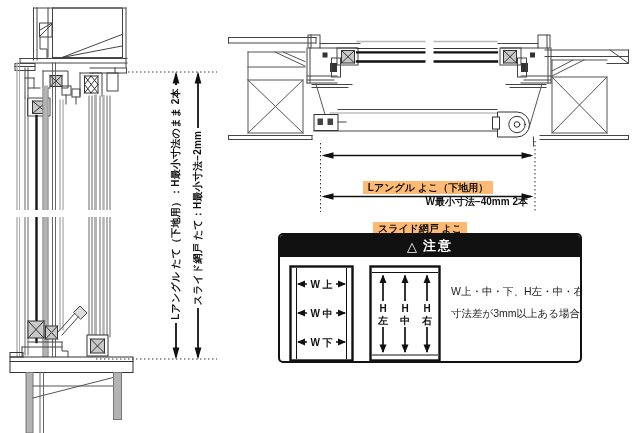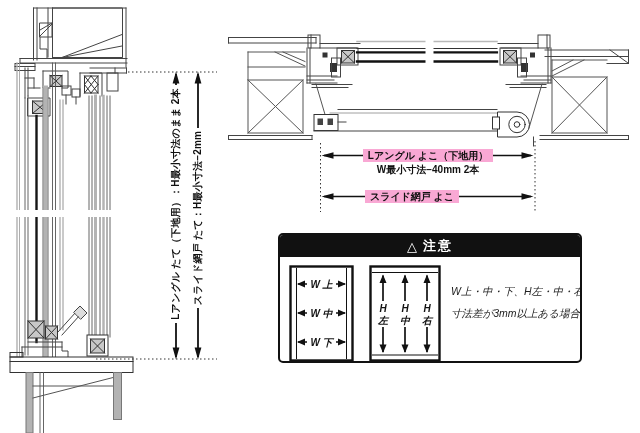--- a/index.html
+++ b/index.html
@@ -11,32 +11,32 @@
   .vlabel{
     position:absolute;height:16px;display:flex;align-items:center;justify-content:center;
     transform:rotate(-90deg);font-size:10px;font-weight:bold;white-space:nowrap;color:#111;
     letter-spacing:0.2px;
   }
   .vlabel span{background:#fff;padding:0 3px;}
   .hdim{
     position:absolute;width:200px;text-align:center;font-size:10px;font-weight:bold;color:#111;
     line-height:13px;white-space:nowrap;
   }
-  .hdim .l1{display:inline-block;background:#f9a8d4;padding:0 5px;}
-  .hdim .l2{display:block;margin-top:1px;}
+  .hdim .l1{display:inline-block;background:#fdba74;padding:0 5px;margin-top:32px;}
+  .hdim .l2{display:block;margin-top:1px;text-align:right;}
   .caution{
     position:absolute;left:278px;top:233px;width:304px;height:130px;background:#fff;
     border:2px solid #111;border-radius:5px;box-sizing:border-box;overflow:hidden;
   }
   .c-head{
     height:22px;background:#111;color:#fff;display:flex;align-items:center;justify-content:center;
     gap:6px;font-size:13px;font-weight:bold;letter-spacing:2px;
   }
   .c-head .tri{font-size:13px;letter-spacing:0;}
-  .c-body{position:relative;height:104px;font-style:italic;}
+  .c-body{position:relative;height:104px;}
   .c-mini1{position:absolute;left:9px;top:8px;}
   .c-mini2{position:absolute;left:89px;top:8px;}
   .c-text{
     position:absolute;left:171px;top:24px;font-size:10.5px;line-height:21.5px;color:#222;
     white-space:nowrap;font-weight:normal;
   }
   svg text{font-family:"Liberation Sans","DejaVu Sans",sans-serif;}
 </style>
 </head>
 <body>
@@ -224,21 +224,21 @@
     <span>Lアングル たて（下地用）：H最小寸法のまま 2本</span>
   </div>
   <div class="vlabel" style="left:63px;top:210px;width:270px;">
     <span>スライド網戸 たて：H最小寸法−2mm</span>
   </div>
 
   <div class="hdim" style="left:328px;top:149px;">
     <span class="l1">Lアングル よこ（下地用）</span>
     <span class="l2">W最小寸法−40mm 2本</span>
   </div>
-  <div class="hdim" style="left:312px;top:190px;">
+  <div class="hdim" style="left:320px;top:190px;">
     <span class="l1">スライド網戸 よこ</span>
   </div>
 
   <div class="caution">
     <div class="c-head">
       <span class="tri">△</span>
       <span>注意</span>
     </div>
     <div class="c-body">
 

